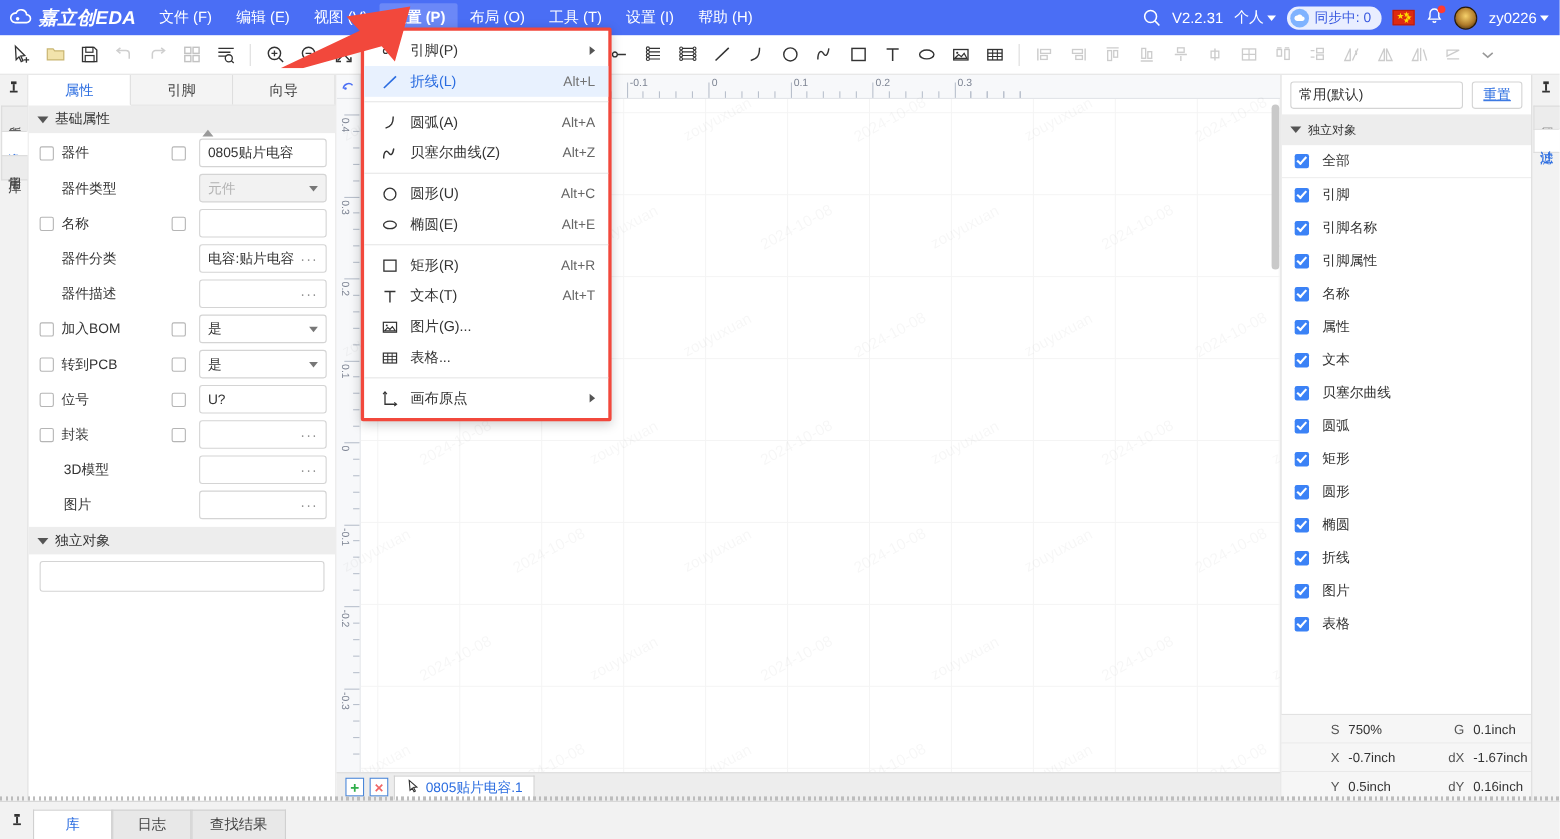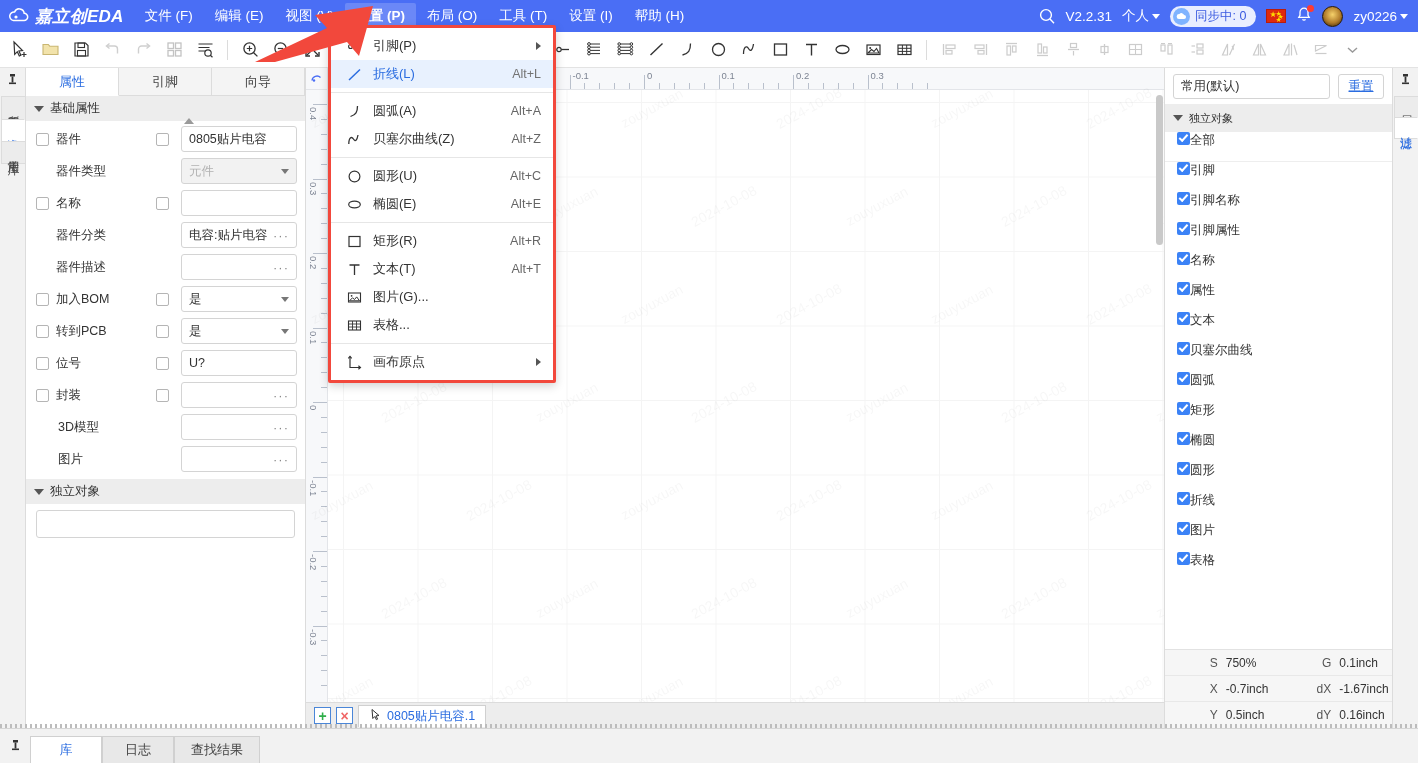--- a/index.html
+++ b/index.html
@@ -249,21 +249,21 @@
     height: 25px; min-width: 46px; border: 1px solid #d4d4d4; border-radius: 3px;
     display: flex; align-items: center; justify-content: center;
     font-size: 12.5px; color: #2a6ce0; text-decoration: underline;
   }
   .rp-section {
     background: #ededed; height: 28px; display: flex; align-items: center;
     padding-left: 8px; font-size: 11px; gap: 6px;
   }
   .rp-list { flex: 1; overflow: hidden; }
   .rp-item {
-    height: 30px; display: flex; gap: 0; padding-left: 12px;
+    height: 30px; display: flex; align-items: center; gap: 12px; padding-left: 12px;
     font-size: 12.5px; color: #333;
   }
   .rp-item.first { border-bottom: 1px solid #eee; }
   .cb-on {
     width: 13px; height: 13px; background: #3b82f6; border-radius: 2px;
     display: flex; align-items: center; justify-content: center; flex: none;
   }
   .cb-on::after {
     content: ""; width: 3px; height: 7px; border: solid #fff;
     border-width: 0 2px 2px 0; transform: rotate(42deg) translate(-1px,-1px);
@@ -1064,25 +1064,25 @@
         <div class="rp-item">
           <span class="cb-on"></span>
           <span>圆弧</span>
         </div>
         <div class="rp-item">
           <span class="cb-on"></span>
           <span>矩形</span>
         </div>
         <div class="rp-item">
           <span class="cb-on"></span>
+          <span>圆形</span>
+        </div>
+        <div class="rp-item">
+          <span class="cb-on"></span>
           <span>椭圆</span>
-        </div>
-        <div class="rp-item">
-          <span class="cb-on"></span>
-          <span>圆形</span>
         </div>
         <div class="rp-item">
           <span class="cb-on"></span>
           <span>折线</span>
         </div>
         <div class="rp-item">
           <span class="cb-on"></span>
           <span>图片</span>
         </div>
         <div class="rp-item">

